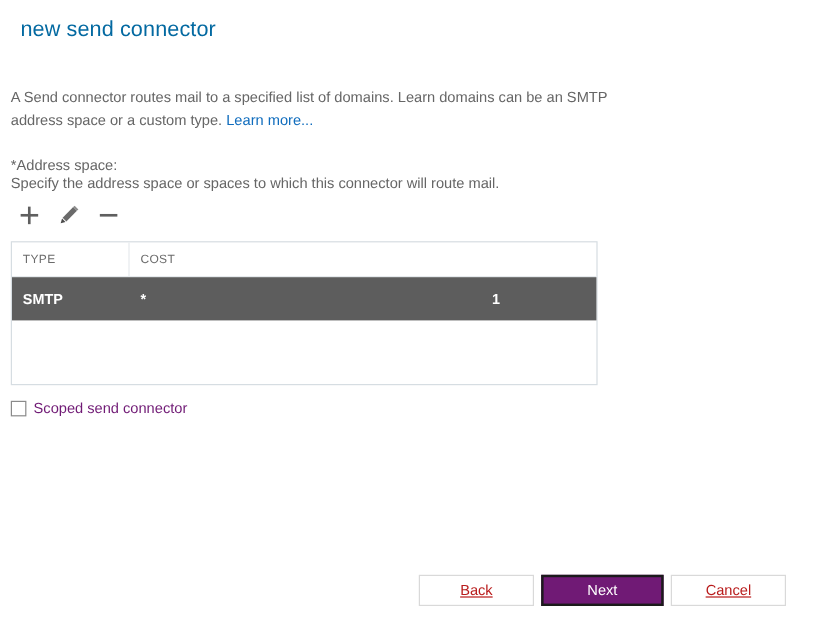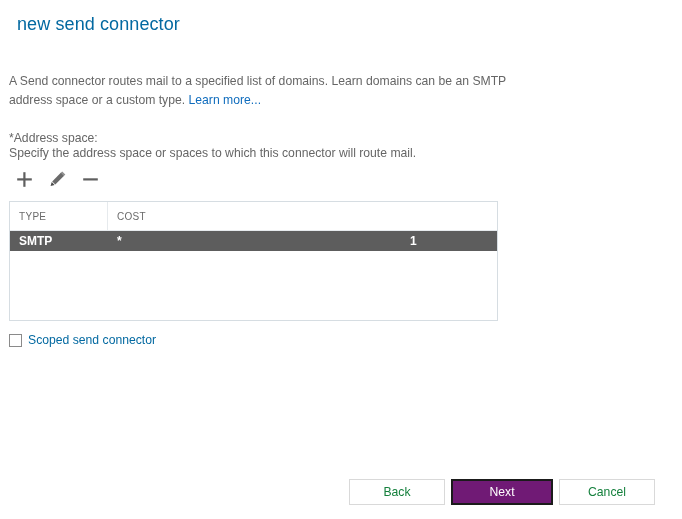--- a/index.html
+++ b/index.html
@@ -112,21 +112,21 @@
     box-sizing: border-box;
     height: 100%;
   }
   .th.col-type   { width: 98px; border-right: 1px solid #e6eaed; }
   .th.col-domain { width: 293px; border-right: 1px solid #e6eaed; }
   .th.col-cost   { flex: 1; }
 
   #table-body { }
   .table-row {
     display: flex;
-    height: 20px;
+    height: 36px;
     align-items: center;
     cursor: pointer;
   }
   .table-row.selected {
     background: #5d5d5d;
     color: #ffffff;
   }
   .table-row .td {
     font-size: 12px;
     padding-left: 9px;
@@ -153,21 +153,21 @@
   #scoped-checkbox {
     width: 13px;
     height: 13px;
     border: 1px solid #8a8a8a;
     background: #ffffff;
     box-sizing: border-box;
     display: block;
   }
   #scoped-label {
     font-size: 12.2px;
-    color: #0369a1;
+    color: #701a75;
     line-height: 14px;
   }
 
   
   #footer-buttons {
     position: absolute;
     left: 349px;
     top: 479px;
     display: flex;
     align-items: center;
@@ -181,21 +181,22 @@
     display: flex;
     align-items: center;
     justify-content: center;
     box-sizing: border-box;
     cursor: pointer;
     padding: 0 10px;
   }
   .btn.secondary {
     background: #ffffff;
     border: 1px solid #d9d9d9;
-    color: #15803d;
+    color: #b91c1c;
+    text-decoration: underline;
   }
   .btn.primary {
     background: #701a75;
     border: 2px solid #1b1b1b;
     color: #ffffff;
     min-width: 102px;
   }
 </style>
 </head>
 <body>

